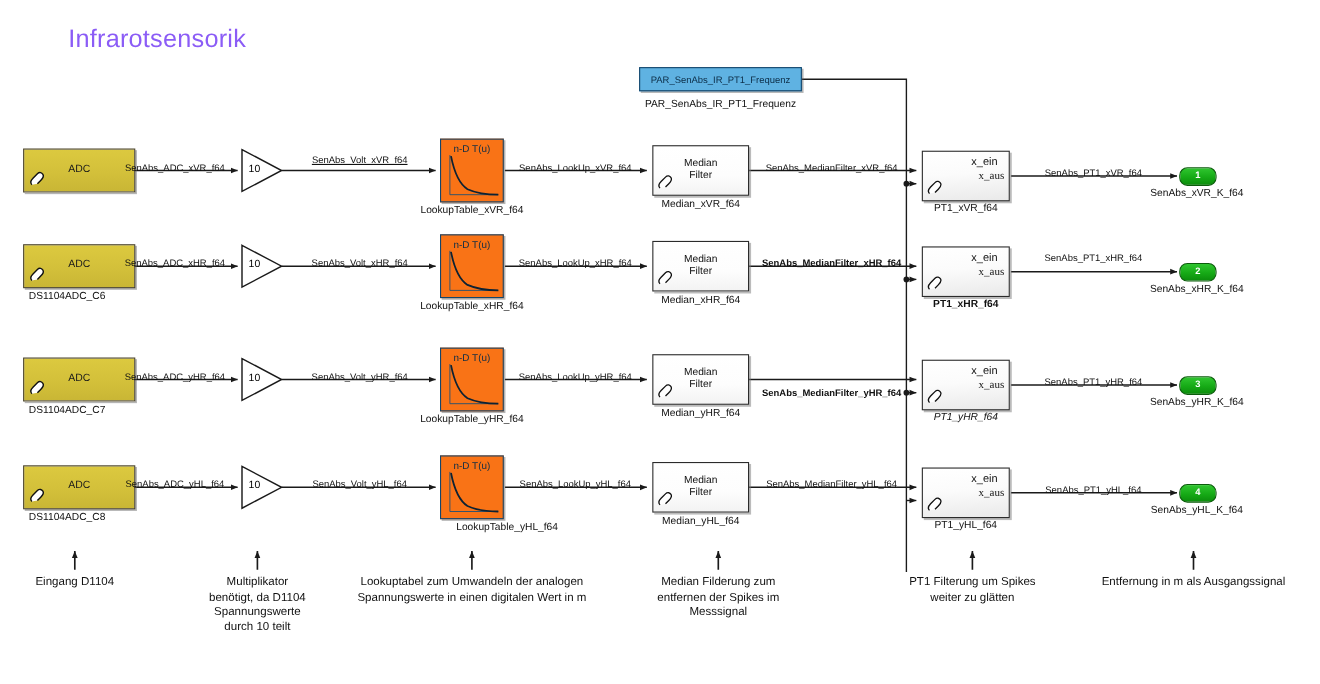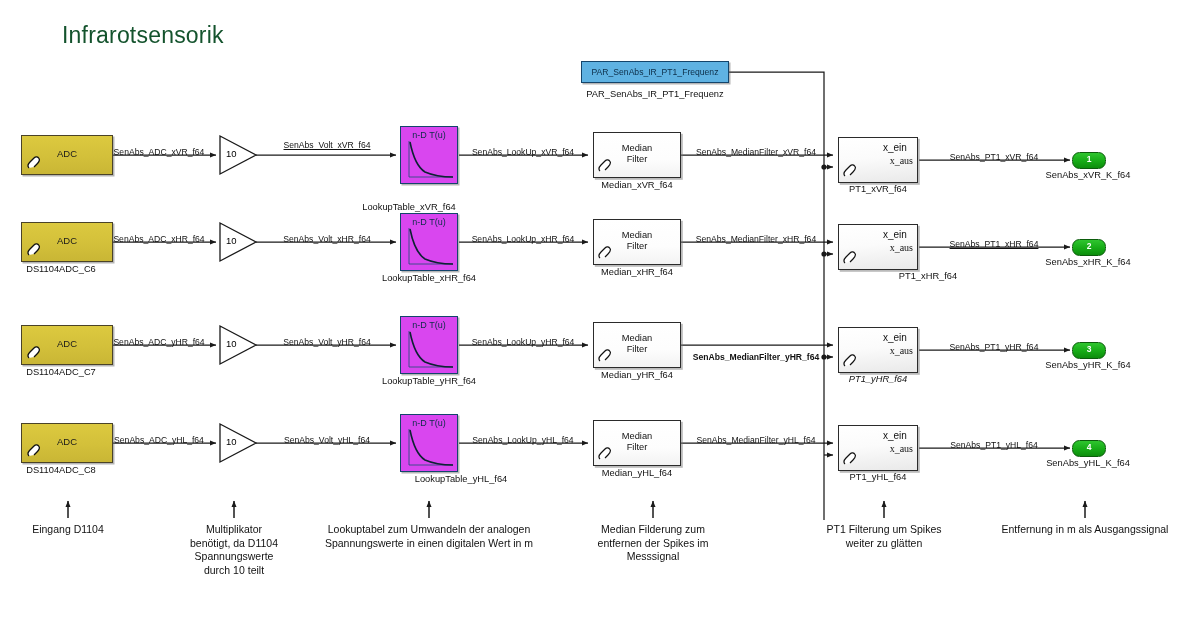--- a/index.html
+++ b/index.html
@@ -5,40 +5,40 @@
   html,body{margin:0;padding:0;background:#ffffff;}
   body{
     width:1200px;height:622px;position:relative;overflow:hidden;
     font-family:"Liberation Sans", sans-serif;
     color:#000;
   }
   #canvas{position:absolute;left:0;top:0;width:1200px;height:622px;}
 
   .title{
     position:absolute;left:62px;top:22px;
-    font-size:23px;font-weight:400;letter-spacing:.2px;color:#14532d;
+    font-size:23px;font-weight:400;letter-spacing:.2px;color:#8b5cf6;
     white-space:nowrap;
   }
 
   
   .blk{position:absolute;box-sizing:border-box;}
 
   .adc{
     background:linear-gradient(180deg,#dcc93f 0%,#d3c03a 55%,#c9b635 100%);
     border:1.3px solid #4a4328;
-    width:92px;height:40px;
+    width:102px;height:40px;
     box-shadow:1.5px 1.5px 0 rgba(90,90,90,.45);
   }
   .adc .lbl{
     position:absolute;left:0;right:0;top:12px;text-align:center;
     font-size:9.5px;color:#1a1a1a;
   }
 
   .lut{
-    background:#d946ef;
+    background:#f97316;
     border:1.3px solid #14456b;
     width:58px;height:58px;
     box-shadow:1.5px 1.5px 0 rgba(90,90,90,.45);
   }
   .lut .lbl{
     position:absolute;left:0;right:0;top:3px;text-align:center;
     font-size:9px;color:#0c2d47;
   }
   .lut svg{position:absolute;left:0;top:0;}
 
@@ -186,21 +186,21 @@
 <div class="sig" style="left:327px;top:140px;text-decoration:underline;">SenAbs_Volt_xVR_f64</div>
 
 <div class="blk lut" style="left:400px;top:126px;">
   <span class="lbl">n-D T(u)</span>
   <svg width="58" height="58" viewBox="0 0 58 58">
     <path d="M8,50 L8,14" stroke="#1b4f75" stroke-width=".8" fill="none"></path>
     <path d="M8,50 L52,50" stroke="#1b4f75" stroke-width=".8" fill="none"></path>
     <path d="M9,15 C12,30 16,40 24,45 C33,49 44,50 52,50" stroke="#0d2233" stroke-width="1.6" fill="none"></path>
   </svg>
 </div>
-<div class="cap" style="left:409px;top:186px;margin-top:16px;">LookupTable_xVR_f64</div>
+<div class="cap" style="left:429px;top:186px;">LookupTable_xVR_f64</div>
 <div class="sig" style="left:523px;top:147px;">SenAbs_LookUp_xVR_f64</div>
 
 <div class="blk median" style="left:593px;top:132px;">
   <span class="l1">Median</span>
   <span class="l2">Filter</span>
   <svg width="18" height="18" style="position:absolute;left:3px;bottom:2px;">
       <path d="M3,14 C1,12 2,10 4,8 L8,4 C10,2 12,3 13,4.5 C14,6 13,8 11,10 L8,13" stroke="#111" stroke-width="1.2" fill="#fff"></path>
     </svg>
 </div>
 <div class="cap" style="left:637px;top:180px;">Median_xVR_f64</div>
@@ -244,31 +244,31 @@
 <div class="sig" style="left:523px;top:234px;">SenAbs_LookUp_xHR_f64</div>
 
 <div class="blk median" style="left:593px;top:219px;">
   <span class="l1">Median</span>
   <span class="l2">Filter</span>
   <svg width="18" height="18" style="position:absolute;left:3px;bottom:2px;">
       <path d="M3,14 C1,12 2,10 4,8 L8,4 C10,2 12,3 13,4.5 C14,6 13,8 11,10 L8,13" stroke="#111" stroke-width="1.2" fill="#fff"></path>
     </svg>
 </div>
 <div class="cap" style="left:637px;top:267px;">Median_xHR_f64</div>
-<div class="sig" style="left:756px;top:234px;">SenAbs_MedianFilter_xHR_f64</div>
+<div class="sig" style="left:756px;top:234px;font-weight:bold;">SenAbs_MedianFilter_xHR_f64</div>
 
 <div class="blk pt1" style="left:838px;top:224px;">
   <span class="pin in">x_ein</span>
   <span class="pin out">x_aus</span>
   <svg width="18" height="18" style="position:absolute;left:3px;bottom:2px;">
       <path d="M3,14 C1,12 2,10 4,8 L8,4 C10,2 12,3 13,4.5 C14,6 13,8 11,10 L8,13" stroke="#111" stroke-width="1.2" fill="#fff"></path>
     </svg>
 </div>
-<div class="cap" style="left:928px;top:271px;">PT1_xHR_f64</div>
-<div class="sig" style="left:994px;top:239px;text-decoration:underline;">SenAbs_PT1_xHR_f64</div>
+<div class="cap" style="left:878px;top:271px;font-weight:bold;">PT1_xHR_f64</div>
+<div class="sig" style="left:994px;top:229px;">SenAbs_PT1_xHR_f64</div>
 
 <div class="outport" style="left:1072px;top:239px;">
   <span class="num">2</span>
 </div>
 <div class="cap" style="left:1088px;top:257px;text-align:center;">SenAbs_xHR_K_f64</div>
 
 <div class="blk adc" style="left:21px;top:325px;">
   <span class="lbl">ADC</span>
   <svg width="20" height="20" style="position:absolute;left:3px;bottom:1px;">
       <path d="M4,15 C2,13 3,11 5,9 L9,5 C11,3 13,4 14,5.5 C15,7 14,9 12,11 L9,14" stroke="#111" stroke-width="1.3" fill="#fff"></path>

